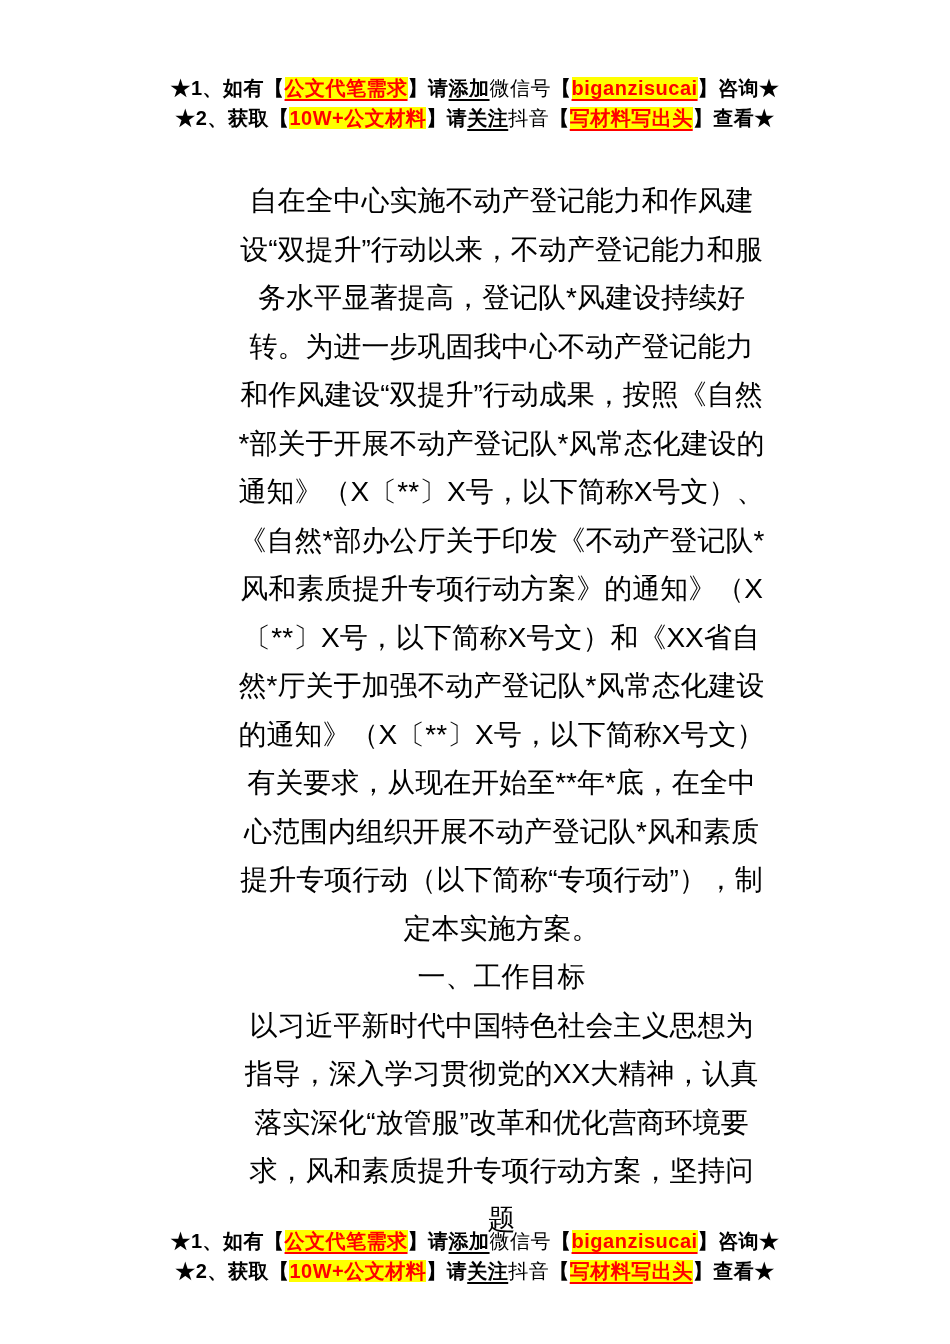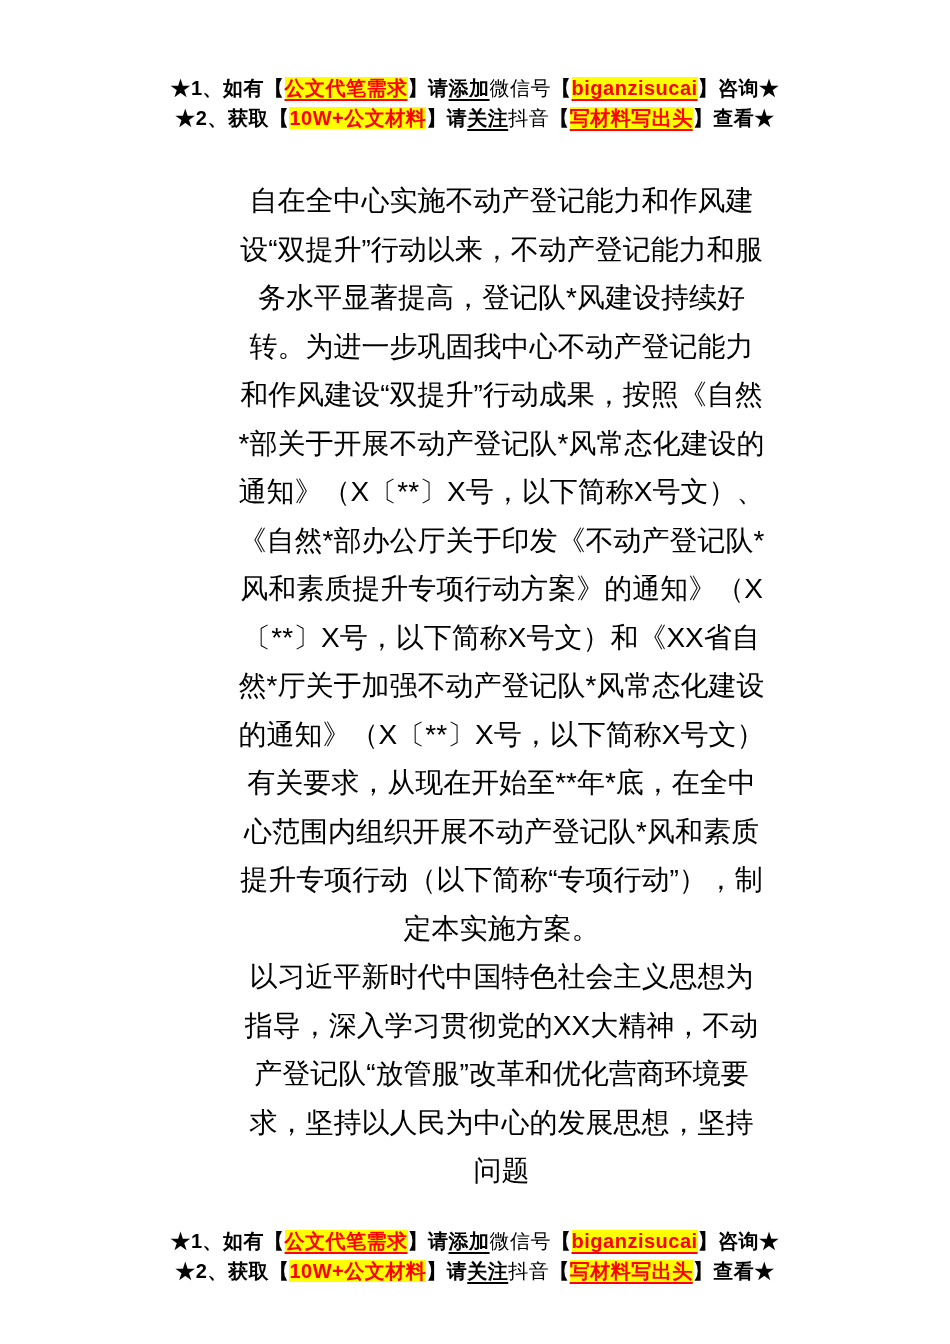--- a/index.html
+++ b/index.html
@@ -65,21 +65,22 @@
 <div class="page">
 
   <div class="promo promo-header">
       <div class="promo-line"><span class="seg">★1、如有【</span><span class="seg red hl u-red">公文代笔需求</span><span class="seg">】请</span><span class="seg u-black">添加</span><span class="seg w-normal">微信号</span><span class="seg">【</span><span class="seg red hl u-red">biganzisucai</span><span class="seg">】咨询★</span></div>
       <div class="promo-line"><span class="seg">★2、获取【</span><span class="seg red hl">10W+公文材料</span><span class="seg">】请</span><span class="seg u-black">关注</span><span class="seg w-normal">抖音</span><span class="seg">【</span><span class="seg red hl u-red">写材料写出头</span><span class="seg">】查看★</span></div>
     </div>
 
 
   <div class="doc-body">
     <p>自在全中心实施不动产登记能力和作风建设“双提升”行动以来，不动产登记能力和服务水平显著提高，登记队*风建设持续好转。为进一步巩固我中心不动产登记能力和作风建设“双提升”行动成果，按照《自然*部关于开展不动产登记队*风常态化建设的通知》（X〔**〕X号，以下简称X号文）、《自然*部办公厅关于印发《不动产登记队*风和素质提升专项行动方案》的通知》（X〔**〕X号，以下简称X号文）和《XX省自然*厅关于加强不动产登记队*风常态化建设的通知》（X〔**〕X号，以下简称X号文）有关要求，从现在开始至**年*底，在全中心范围内组织开展不动产登记队*风和素质提升专项行动（以下简称“专项行动”），制定本实施方案。</p>
-    <p>以习近平新时代中国特色社会主义思想为指导，深入学习贯彻党的XX大精神，不动产登记队“放管服”改革和优化营商环境要求，坚持以人民为中心的发展思想，坚持问题</p>
+    <p>一、工作目标</p>
+    <p>以习近平新时代中国特色社会主义思想为指导，深入学习贯彻党的XX大精神，认真落实深化“放管服”改革和优化营商环境要求，风和素质提升专项行动方案，坚持问题</p>
   </div>
 
   <div class="promo promo-footer">
       <div class="promo-line"><span class="seg">★1、如有【</span><span class="seg red hl u-red">公文代笔需求</span><span class="seg">】请</span><span class="seg u-black">添加</span><span class="seg w-normal">微信号</span><span class="seg">【</span><span class="seg red hl u-red">biganzisucai</span><span class="seg">】咨询★</span></div>
       <div class="promo-line"><span class="seg">★2、获取【</span><span class="seg red hl">10W+公文材料</span><span class="seg">】请</span><span class="seg u-black">关注</span><span class="seg w-normal">抖音</span><span class="seg">【</span><span class="seg red hl u-red">写材料写出头</span><span class="seg">】查看★</span></div>
     </div>
 
 </div>
 
 </body></html>

